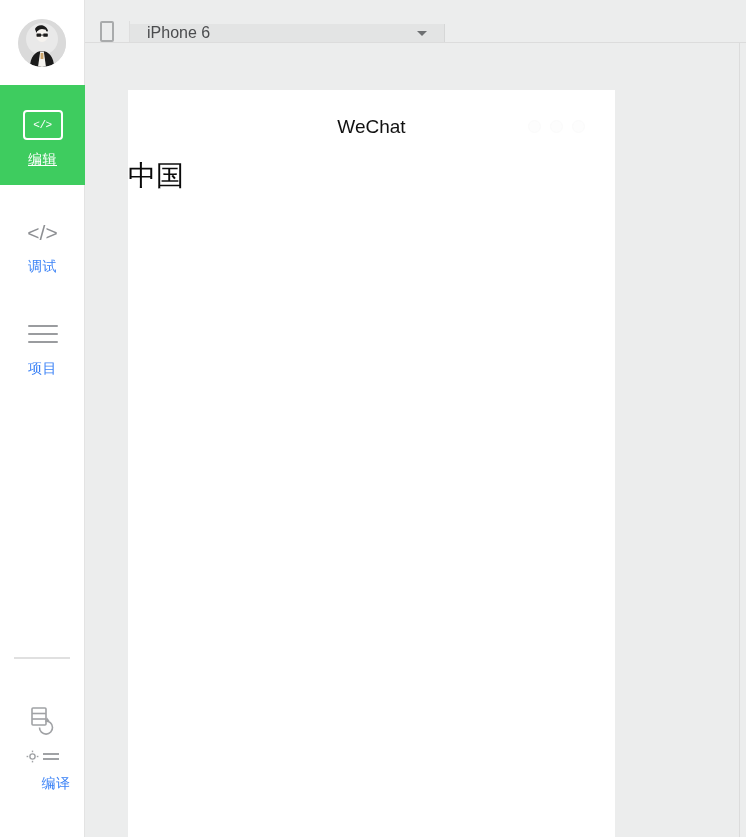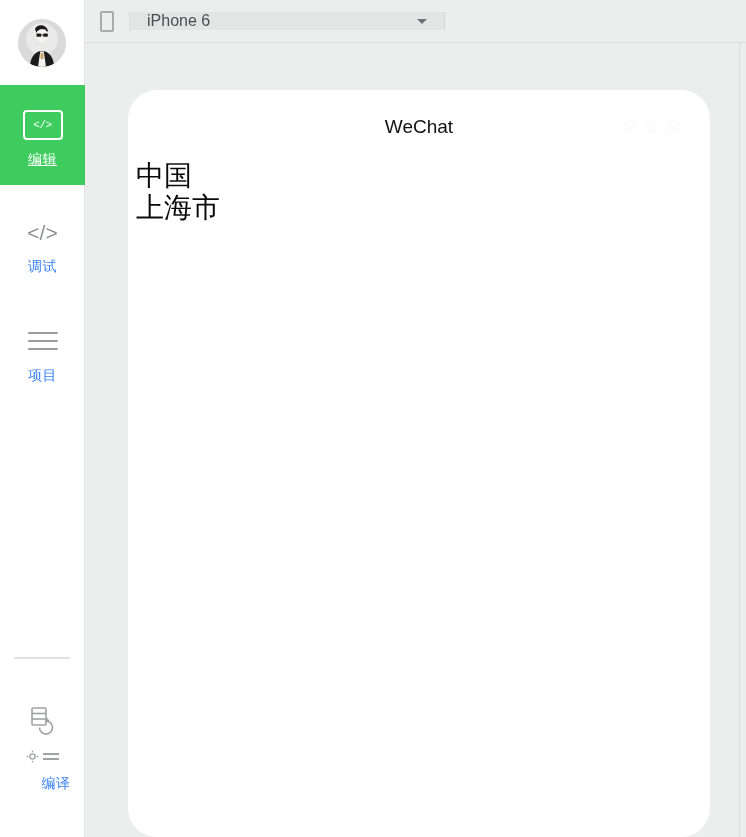--- a/index.html
+++ b/index.html
@@ -96,21 +96,21 @@
 
   .nav-item.debug { height: 78px; margin-top: 20px; }
   .icon-code-plain {
     color: #8d8f93;
     font-size: 21px;
     font-family: "Liberation Sans", sans-serif;
     letter-spacing: 0px;
     line-height: 1;
   }
 
-  .nav-item.project { height: 78px; margin-top: 24px; justify-content: flex-end; }
+  .nav-item.project { height: 78px; margin-top: 24px; }
   .icon-lines {
     width: 30px;
     height: 18px;
     display: flex;
     flex-direction: column;
     justify-content: space-between;
   }
   .icon-lines span {
     display: block;
     height: 2px;
@@ -162,21 +162,21 @@
   .main {
     position: relative;
     flex: 1 1 auto;
     height: 837px;
     background: #eceded;
   }
 
   .toolbar {
     height: 43px;
     display: flex;
-    align-items: center;
+    align-items: flex-end;
     background: #eceded;
     border-bottom: 1px solid #dcdcdc;
     box-sizing: border-box;
   }
   .toolbar-devicebtn {
     width: 45px;
     display: flex;
     align-items: center;
     justify-content: center;
     background: #eceded;
@@ -232,24 +232,23 @@
     top: 0;
     width: 1px;
     height: 794px;
     background: #dcdcdc;
   }
 
   .simulator {
     position: absolute;
     left: 43px;
     top: 47px;
-    width: 582px;
+    width: 487px;
     bottom: 0;
     background: #ffffff;
-    border-radius: 29px;
   }
 
   .sim-header {
     position: relative;
     height: 70px;
   }
   .sim-title {
     position: absolute;
     left: 0; right: 0;
     top: 26px;
@@ -281,21 +280,21 @@
   .addr-line {
     font-size: 28px;
     line-height: 32px;
     color: #0a0a0a;
     padding-left: 0;
     font-family: "DejaVu Sans", "Liberation Sans", sans-serif;
     white-space: nowrap;
   }
   .addr-block {
     margin-left: 0px;
-    padding-left: 8px;
+    padding-left: 0px;
   }
 </style>
 </head>
 <body>
 
 <div id="app">
 
   <div class="sidebar">
 
     <div class="avatar-wrap">
@@ -408,21 +407,20 @@
           <div class="sim-menu-dots">
             <span></span>
             <span></span>
             <span></span>
           </div>
         </div>
 
         <div class="sim-body">
           <div class="addr-block">
             <div class="addr-line">中国</div>
-            <div class="addr-line">上海市</div>
           </div>
         </div>
 
       </div>
     </div>
 
   </div>
 </div>
 
 </body></html>

